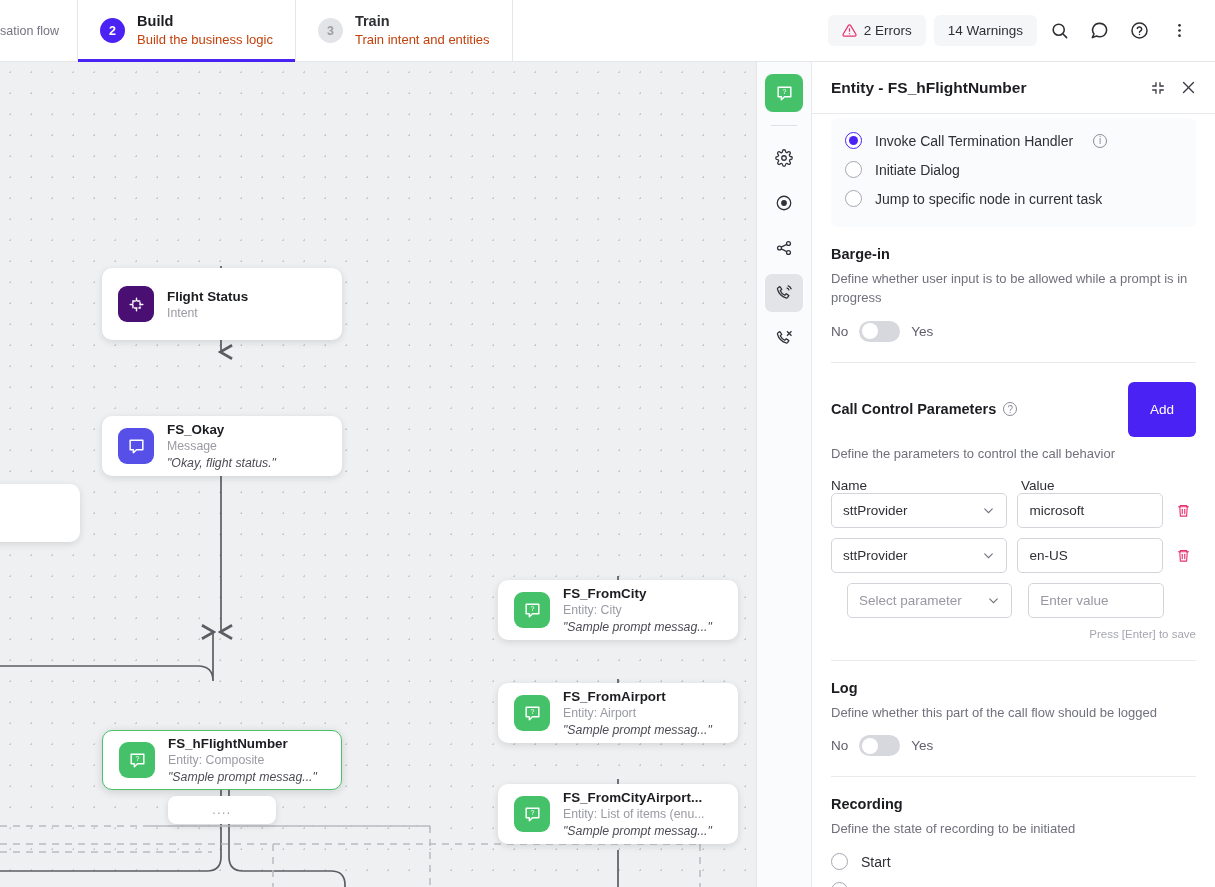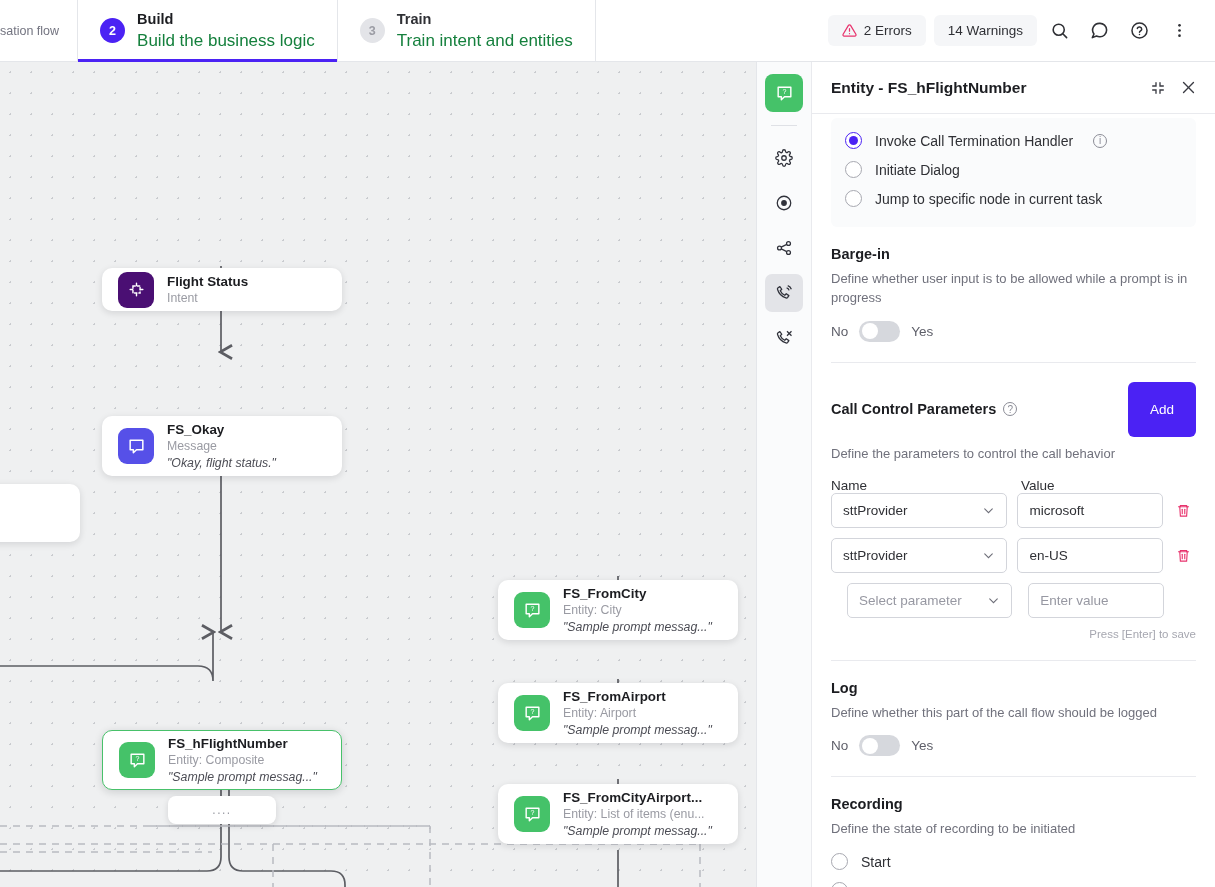--- a/index.html
+++ b/index.html
@@ -25,21 +25,21 @@
   .tab-badge {
     width: 25px; height: 25px; border-radius: 50%;
     display: flex; align-items: center; justify-content: center;
     font-size: 12.5px; font-weight: bold; color: #fff; flex: none;
   }
   .tab-badge.active { background: #4b22f4; }
   .tab-badge.idle { background: #e3e4e8; color: #9b9ca4; }
   .tab-text { display: flex; flex-direction: column; justify-content: center; line-height: 1.25; }
   .tab-title { font-size: 14.5px; font-weight: bold; color: #1c1d21; }
   .tab-title.idle { color: #2f3035; }
-  .tab-sub { font-size: 17px; color: #15803d; margin-top: 2px; }
+  .tab-sub { font-size: 13px; color: #c2410c; margin-top: 2px; }
   .tab.active::after {
     content: ""; position: absolute; left: 0; right: 0; bottom: -1px;
     height: 3px; background: #4b22f4;
   }
   .tab-partial-text { font-size: 12.5px; color: #737480; padding-left: 0; }
 
   .topbar-spacer { flex: 1; }
   .topbar-right { display: flex; align-items: center; gap: 4px; padding-right: 18px; }
   .pill {
     display: flex; align-items: center; gap: 7px;
@@ -269,21 +269,21 @@
         <line x1="0" y1="764" x2="430" y2="764"></line>
         <line x1="0" y1="782" x2="700" y2="782"></line>
         <line x1="0" y1="790" x2="212" y2="790"></line>
         <line x1="150" y1="764" x2="430" y2="764"></line>
         <line x1="430" y1="764" x2="430" y2="887"></line>
         <line x1="273" y1="782" x2="273" y2="887"></line>
         <line x1="700" y1="782" x2="700" y2="887"></line>
       </g>
     </svg>
 
-    <div class="node" style="left:102px; top:206px; width:240px; height:43px;align-items:center;">
+    <div class="node" style="left:102px; top:206px; width:240px; height:72px;align-items:center;">
       <span class="node-icon ic-intent">
         <svg width="19" height="19" viewBox="0 0 24 24" fill="none" stroke="currentColor" stroke-width="1.8" stroke-linecap="round">
             <path d="M12 4v3M12 17v3M4 12h3M17 12h3"></path>
             <path d="M7.5 7.5h9v9h-9z" stroke-dasharray="3 2.5"></path>
           </svg>
       </span>
       <span class="node-body">
         <span class="node-title">Flight Status</span>
         <span class="node-sub">Intent</span>
       </span>

